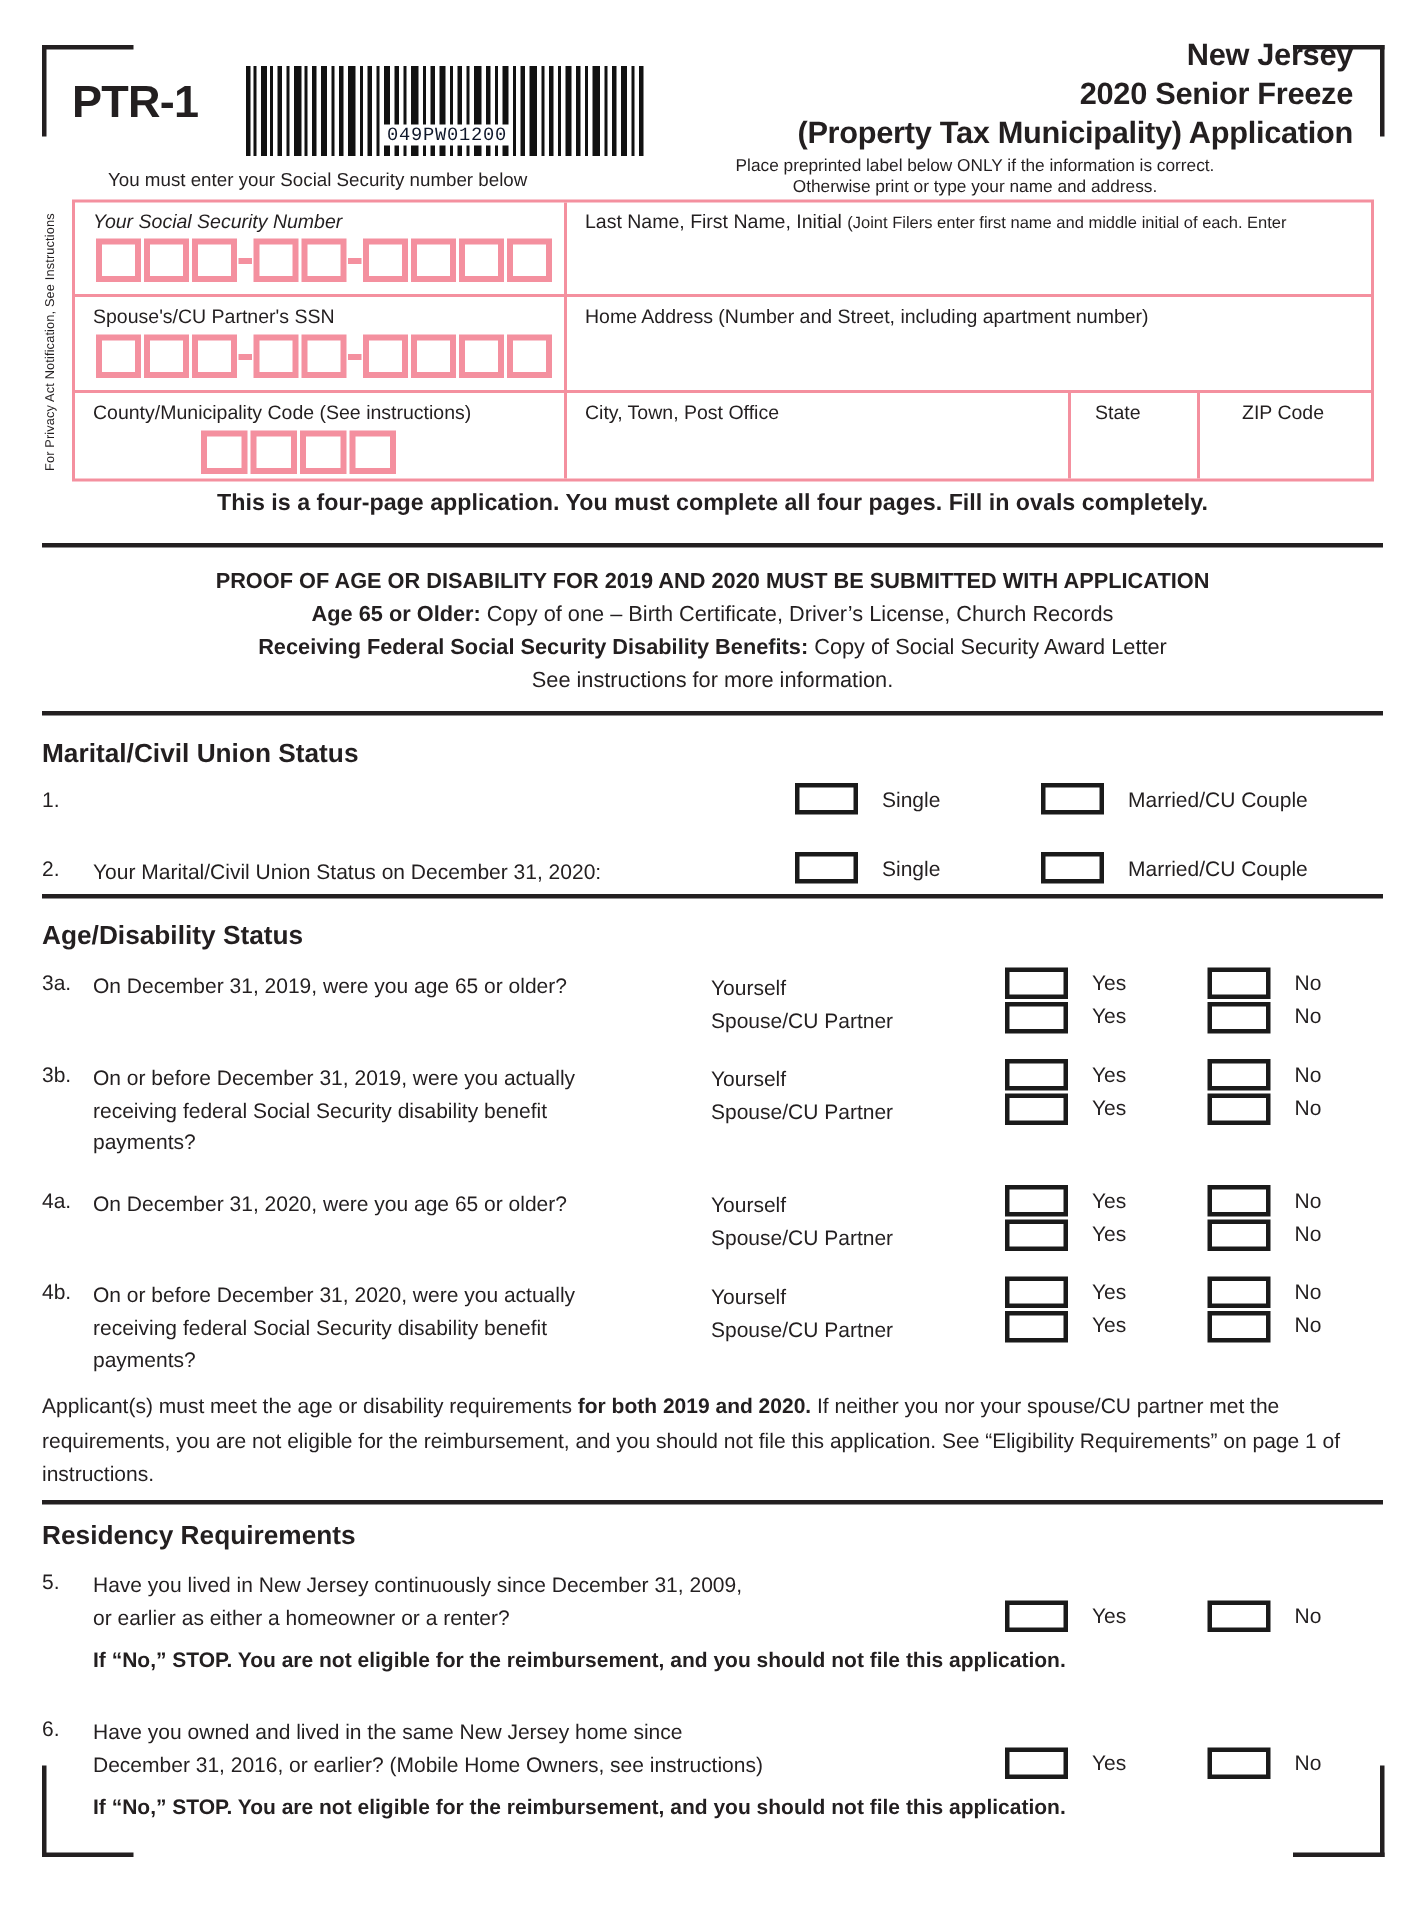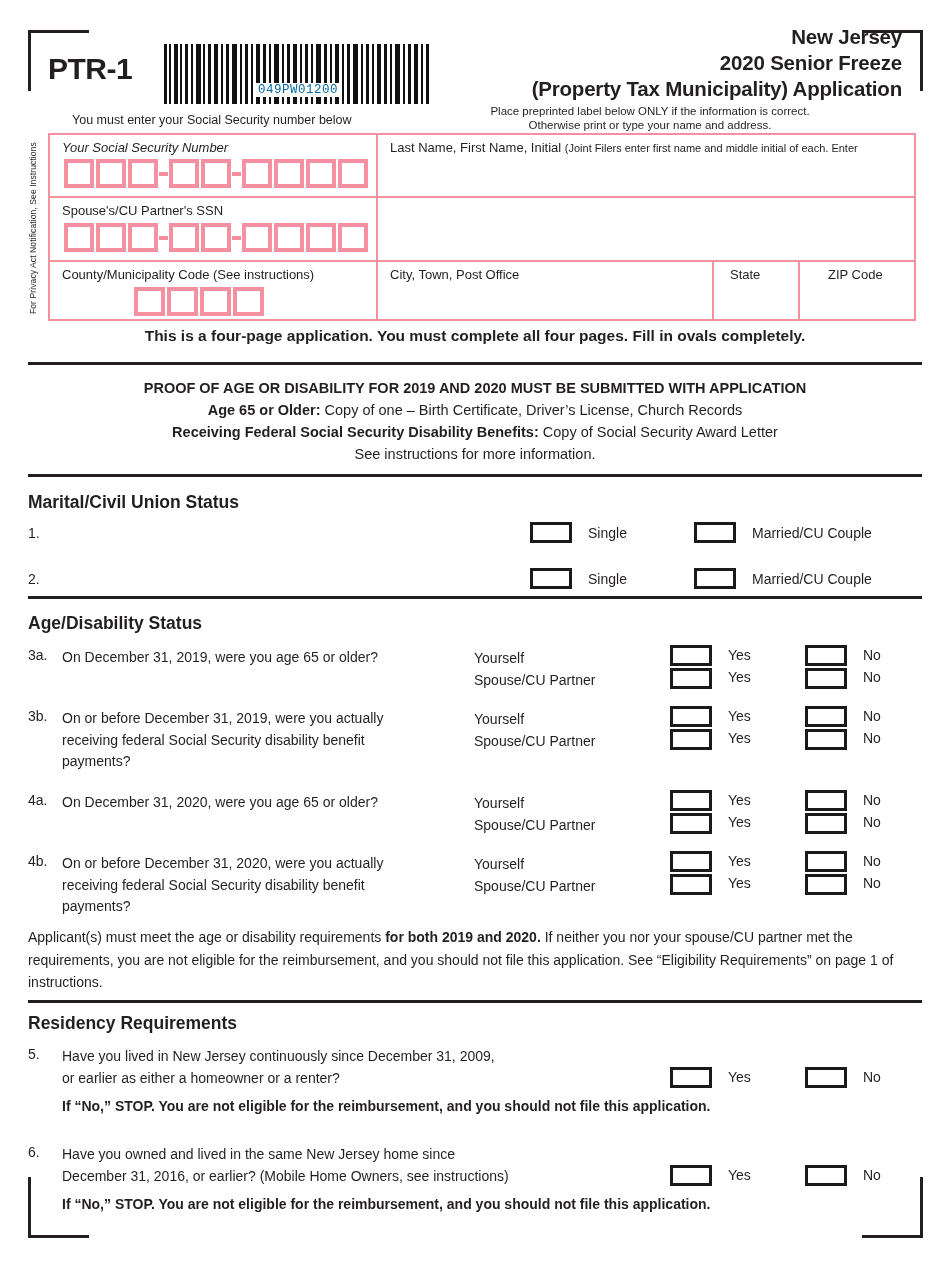--- a/index.html
+++ b/index.html
@@ -60,21 +60,21 @@
     display: block;
   }
   .barcode-num {
     position: absolute;
     left: 50%;
     transform: translateX(-50%);
     bottom: 7px;
     font-family: "Liberation Mono", "DejaVu Sans Mono", monospace;
     font-size: 12.5px;
     letter-spacing: 0.5px;
-    color: #0369a1;
+    color: #0f172a;
     background: #ffffff;
     padding: 0 2px;
     line-height: 14px;
   }
   .title-block {
     position: absolute;
     right: 48px;
     top: 6px;
     text-align: right;
     font-weight: bold;
@@ -384,20 +384,21 @@
       <div class="pbox" style="width:31px;"></div>
       <div class="pbox" style="width:31px;"></div>
     </div>
 
     <div class="cell-label" style="left:340px; top:5px; width:510px;">
       <span style="font-size:13px;">Last Name, First Name, Initial</span>
       <span class="small">(Joint Filers enter first name and middle initial of each. Enter</span>
     </div>
     <div style="position:absolute; left:330px; top:2px; width:534px; height:57px; cursor:text;"></div>
 
+    <div class="cell-label" style="left:340px; top:68px;">Home Address (Number and Street, including apartment number)</div>
     <div style="position:absolute; left:330px; top:64px; width:534px; height:59px; cursor:text;"></div>
 
     <div class="cell-label" style="left:340px; top:132px;">City, Town, Post Office</div>
     <div style="position:absolute; left:330px; top:128px; width:330px; height:58px; cursor:text;"></div>
 
     <div class="cell-label" style="left:680px; top:132px;">State</div>
     <div style="position:absolute; left:664px; top:128px; width:82px; height:58px; cursor:text;"></div>
 
     <div class="cell-label" style="left:778px; top:132px;">ZIP Code</div>
     <div style="position:absolute; left:750px; top:128px; width:112px; height:58px; cursor:text;"></div>
@@ -416,20 +417,21 @@
 
   <div class="sec-head" style="top:492px;">Marital/Civil Union Status</div>
 
   <div class="qnum" style="left:28px; top:525px;">1.</div>
   <div class="cbox" style="left:530px; top:522px;"></div>
   <div class="cbox-label" style="left:588px; top:525px;">Single</div>
   <div class="cbox" style="left:694px; top:522px;"></div>
   <div class="cbox-label" style="left:752px; top:525px;">Married/CU Couple</div>
 
   <div class="qnum" style="left:28px; top:571px;">2.</div>
+  <div class="qtext" style="left:62px; top:571px;">Your Marital/Civil Union Status on December 31, 2020:</div>
   <div class="cbox" style="left:530px; top:568px;"></div>
   <div class="cbox-label" style="left:588px; top:571px;">Single</div>
   <div class="cbox" style="left:694px; top:568px;"></div>
   <div class="cbox-label" style="left:752px; top:571px;">Married/CU Couple</div>
 
   <div class="rule" style="top:596px;"></div>
 
   <div class="sec-head" style="top:613px;">Age/Disability Status</div>
 
   <div class="qnum" style="left:28px; top:647px;">3a.</div>

